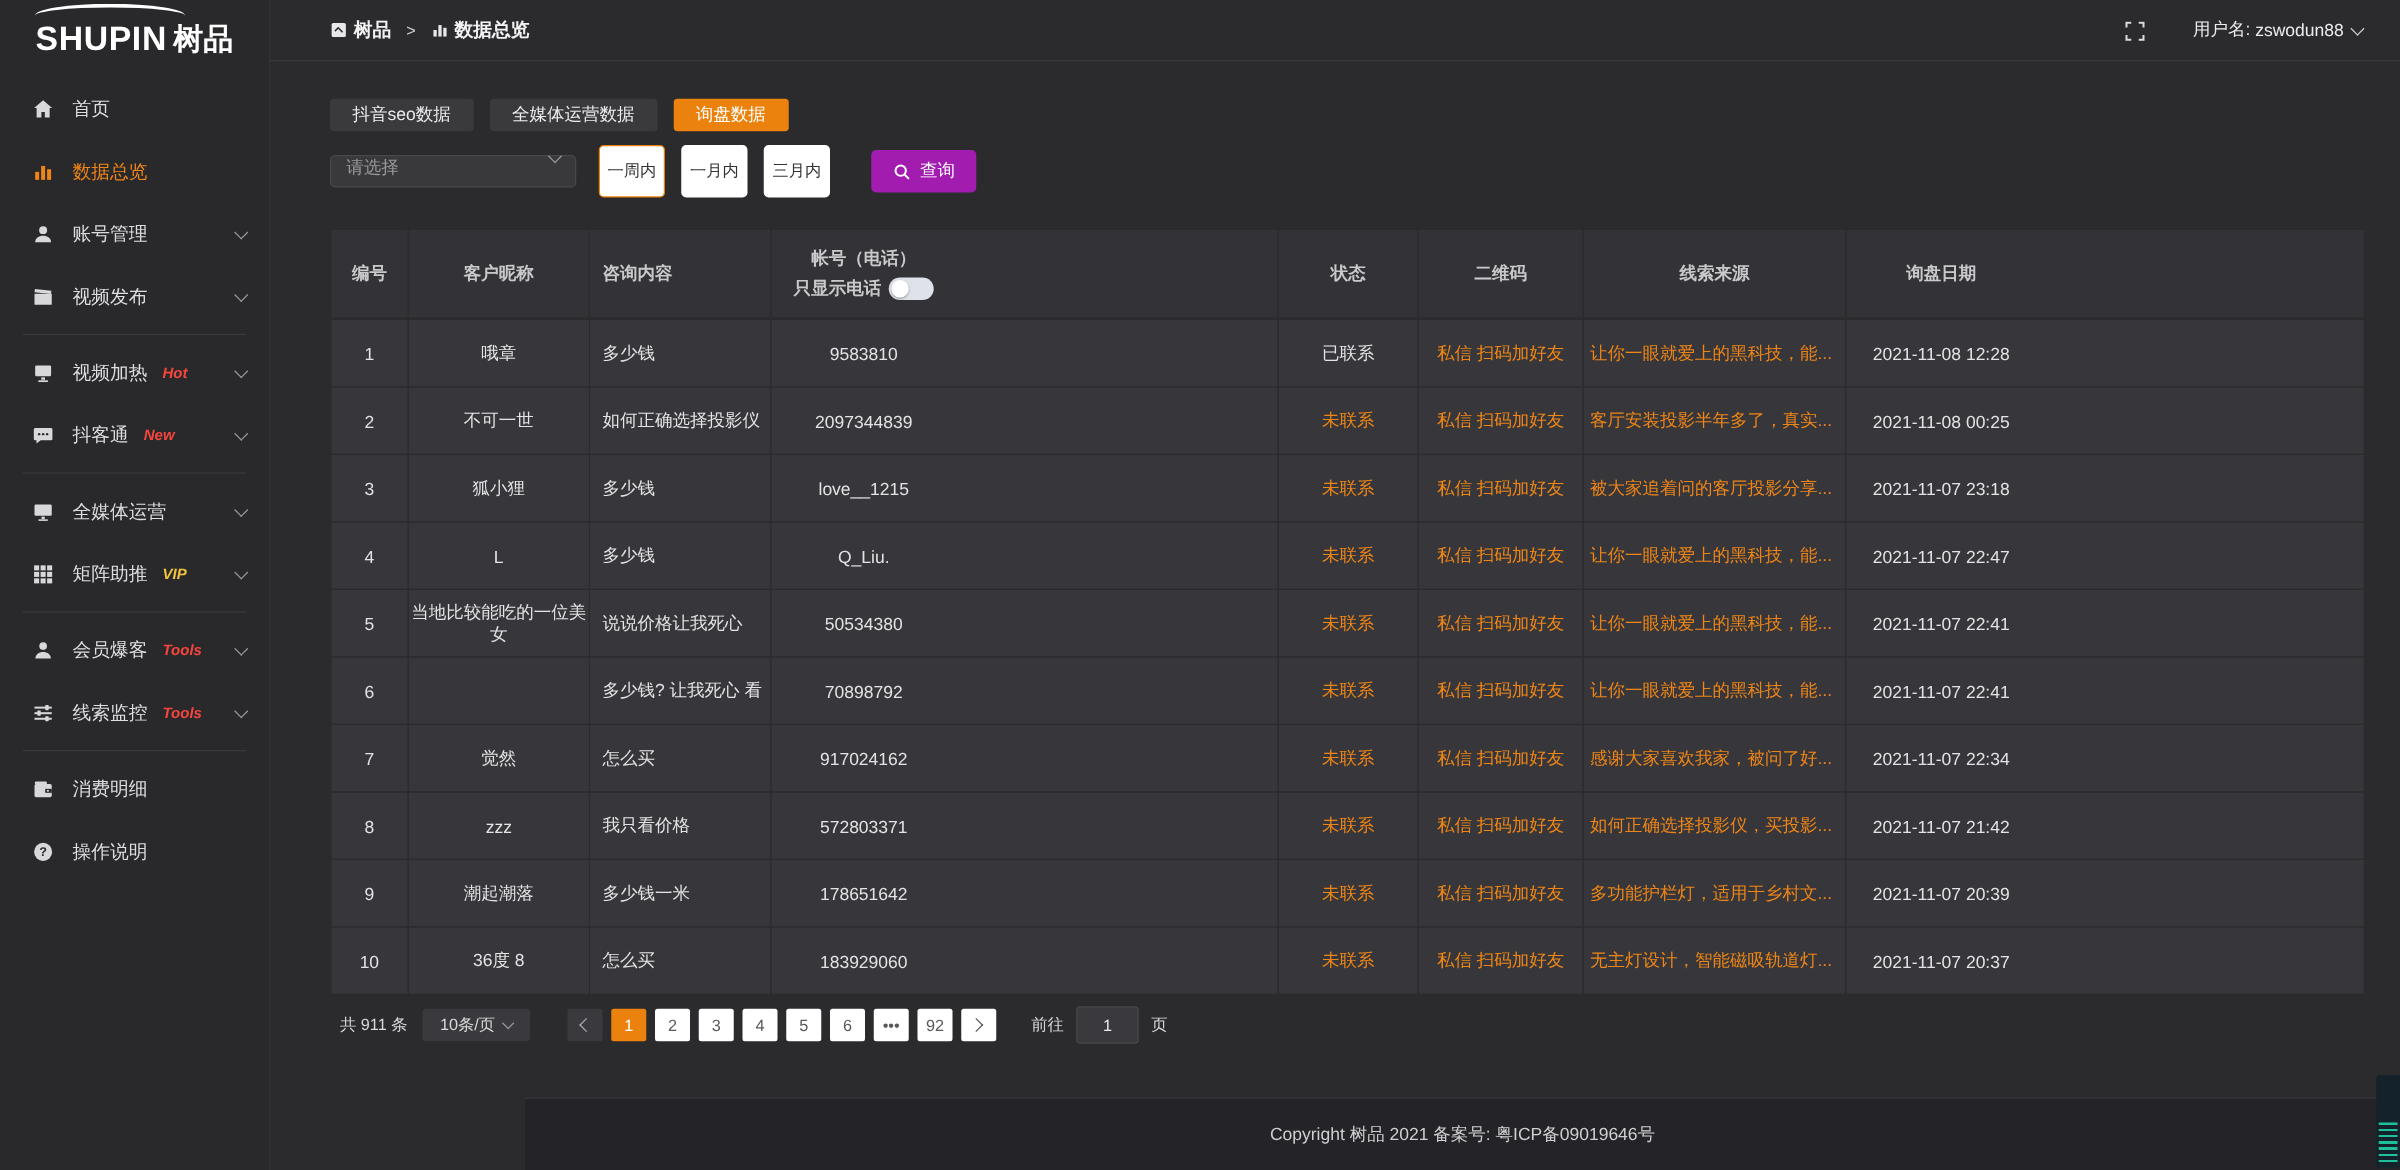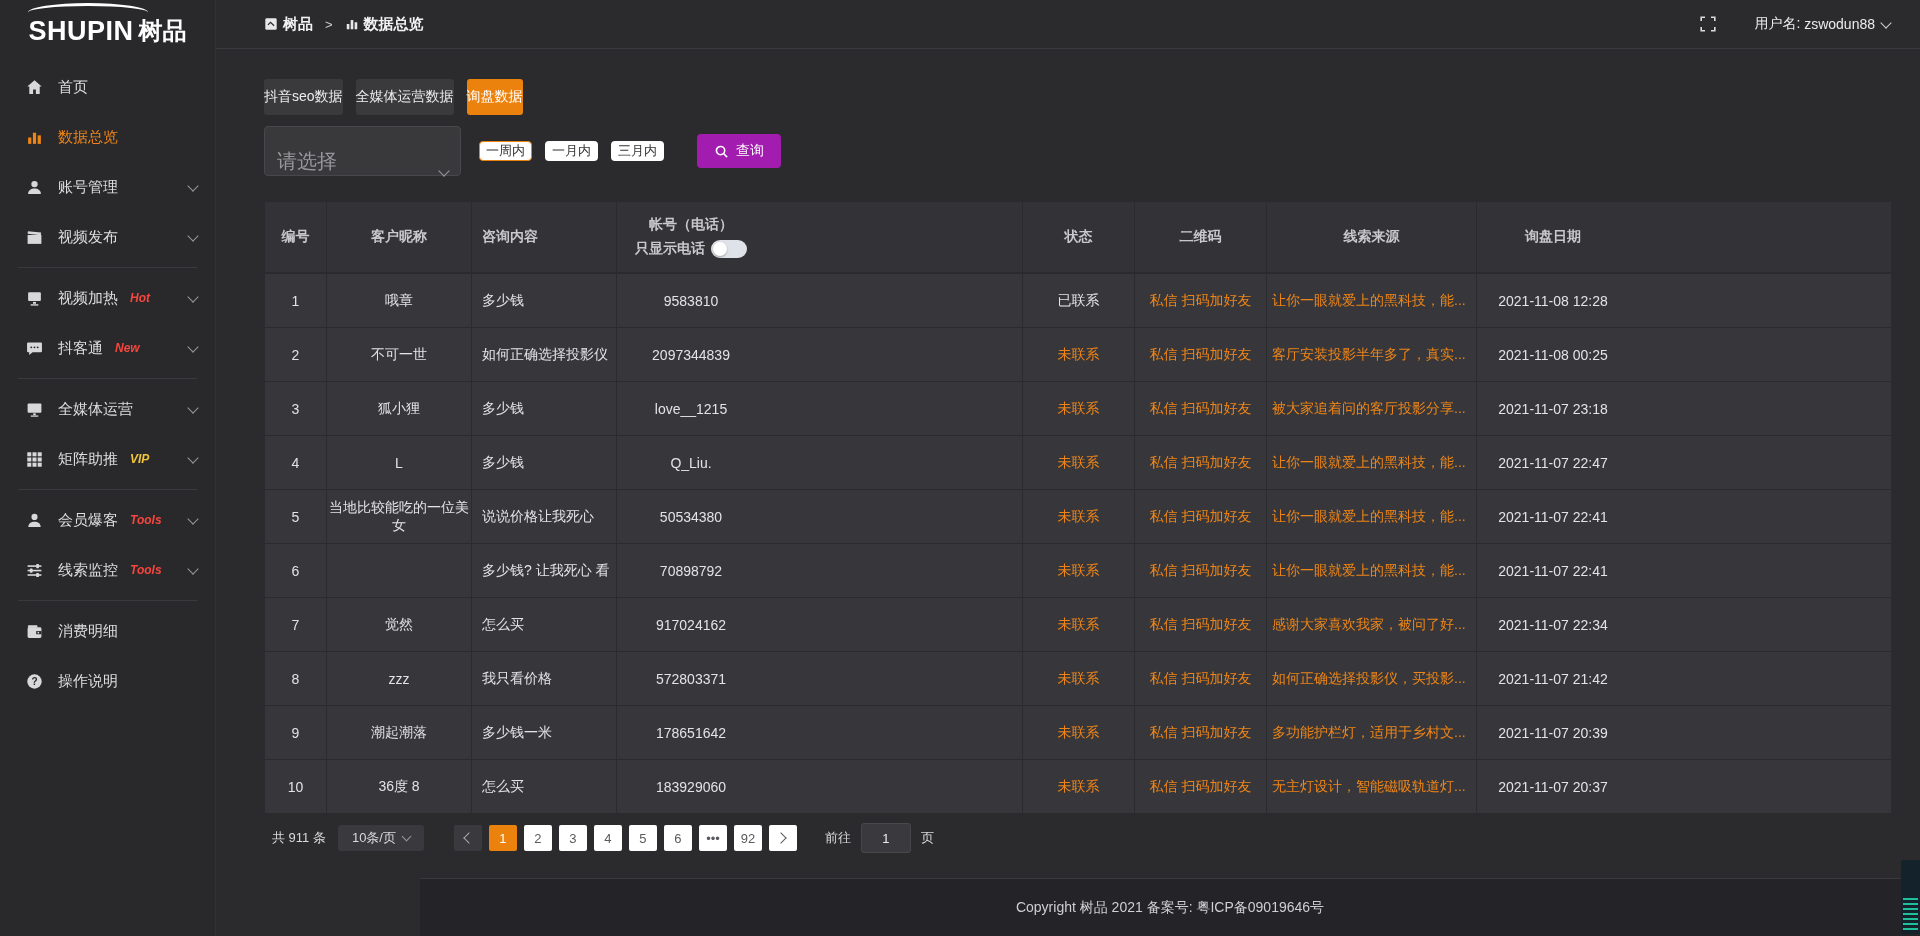--- a/index.html
+++ b/index.html
@@ -19,33 +19,33 @@
   .badge{font-size:12px;font-weight:700;font-style:italic;margin-left:12px;}
   .badge.red{color:#f5463d;} .badge.gold{color:#f0c43c;}
   .side-chev{margin-left:auto;width:7px;height:7px;border-right:1.5px solid #97979b;border-bottom:1.5px solid #97979b;transform:rotate(45deg);margin-top:-3px;}
   .side-divider{border-top:1px solid #3a3a3e;margin:5px 18px;}
   
   .main{position:absolute;left:216px;top:0;width:1704px;height:936px;}
   .topbar{height:48px;border-bottom:1px solid #3a3a3e;display:flex;align-items:center;justify-content:space-between;padding:0 30px 0 48px;}
   .crumb{display:flex;align-items:center;font-size:15px;font-weight:700;color:#f2f2f3;}
   .crumb .icn{width:14px;height:14px;fill:#e8e8ea;margin-right:5px;}
   .crumb-sep{margin:0 12px;font-weight:400;color:#cfcfd2;font-size:13px;}
-  .top-right{display:flex;align-items:center;gap:38px;}
+  .top-right{display:flex;align-items:flex-end;gap:38px;}
   .fs-icon{width:16px;height:16px;cursor:pointer;}
   .user-wrap{display:flex;align-items:center;font-size:14px;color:#ececee;cursor:pointer;}
   .user-wrap .chev{width:7px;height:7px;border-right:1.5px solid #cfcfd2;border-bottom:1.5px solid #cfcfd2;transform:rotate(45deg);margin:-2px 0 0 7px;}
   
   .content{padding:0 28px 0 48px;}
   .tabs{margin-top:30px;display:flex;gap:13px;}
-  .tab{height:36px;padding:0 0;display:flex;align-items:center;background:#3a3a3d;color:#ececee;font-size:14px;border-radius:3px;cursor:pointer;}
+  .tab{height:26px;padding:0 18px;display:flex;align-items:center;background:#3a3a3d;color:#ececee;font-size:14px;border-radius:3px;cursor:pointer;}
   .tab.active{background:#ec820e;color:#fff;}
   .filters{margin-top:11px;display:flex;align-items:center;}
-  .select{width:197px;height:50px;background:#39393c;border:1px solid #48484c;border-radius:4px;display:flex;align-items:flex-end;justify-content:space-between;padding:0 12px;font-size:20px;color:#98989c;cursor:pointer;box-sizing:border-box;}
+  .select{width:197px;height:26px;background:#39393c;border:1px solid #48484c;border-radius:4px;display:flex;align-items:flex-start;justify-content:space-between;padding:0 12px;font-size:14px;color:#98989c;cursor:pointer;box-sizing:border-box;}
   .select .chev{width:7px;height:7px;border-right:1.5px solid #98989c;border-bottom:1.5px solid #98989c;transform:rotate(45deg);margin-top:-4px;}
-  .range-btn{width:53px;height:20px;margin-left:13px;background:#fff;color:#333;font-size:13px;border-radius:4px;display:flex;align-items:center;justify-content:center;cursor:pointer;box-sizing:border-box;}
+  .range-btn{width:53px;height:42px;margin-left:13px;background:#fff;color:#333;font-size:13px;border-radius:4px;display:flex;align-items:center;justify-content:center;cursor:pointer;box-sizing:border-box;}
   .range-btn.first{margin-left:18px;}
   .range-btn.active{border:1.5px solid #ec820e;}
   .query-btn{height:34px;margin-left:33px;padding:0 17px;background:#a21caf;color:#fff;font-size:14px;border-radius:4px;display:flex;align-items:center;gap:7px;cursor:pointer;}
   
   table{margin-top:25px;width:1627px;border-collapse:collapse;table-layout:fixed;}
   th{height:68px;background:#333337;color:#c9c9cc;font-size:14px;font-weight:700;border:1px solid #2b2b2e;}
   td{height:51px;background:#37373b;font-size:14px;border:1px solid #2b2b2e;text-align:center;color:#e3e3e5;}
   th{border-bottom:2px solid #2b2b2e;}
   .c-inq{text-align:left;padding-left:10px;}
   .inner-acct{display:block;width:146px;text-align:center;}

